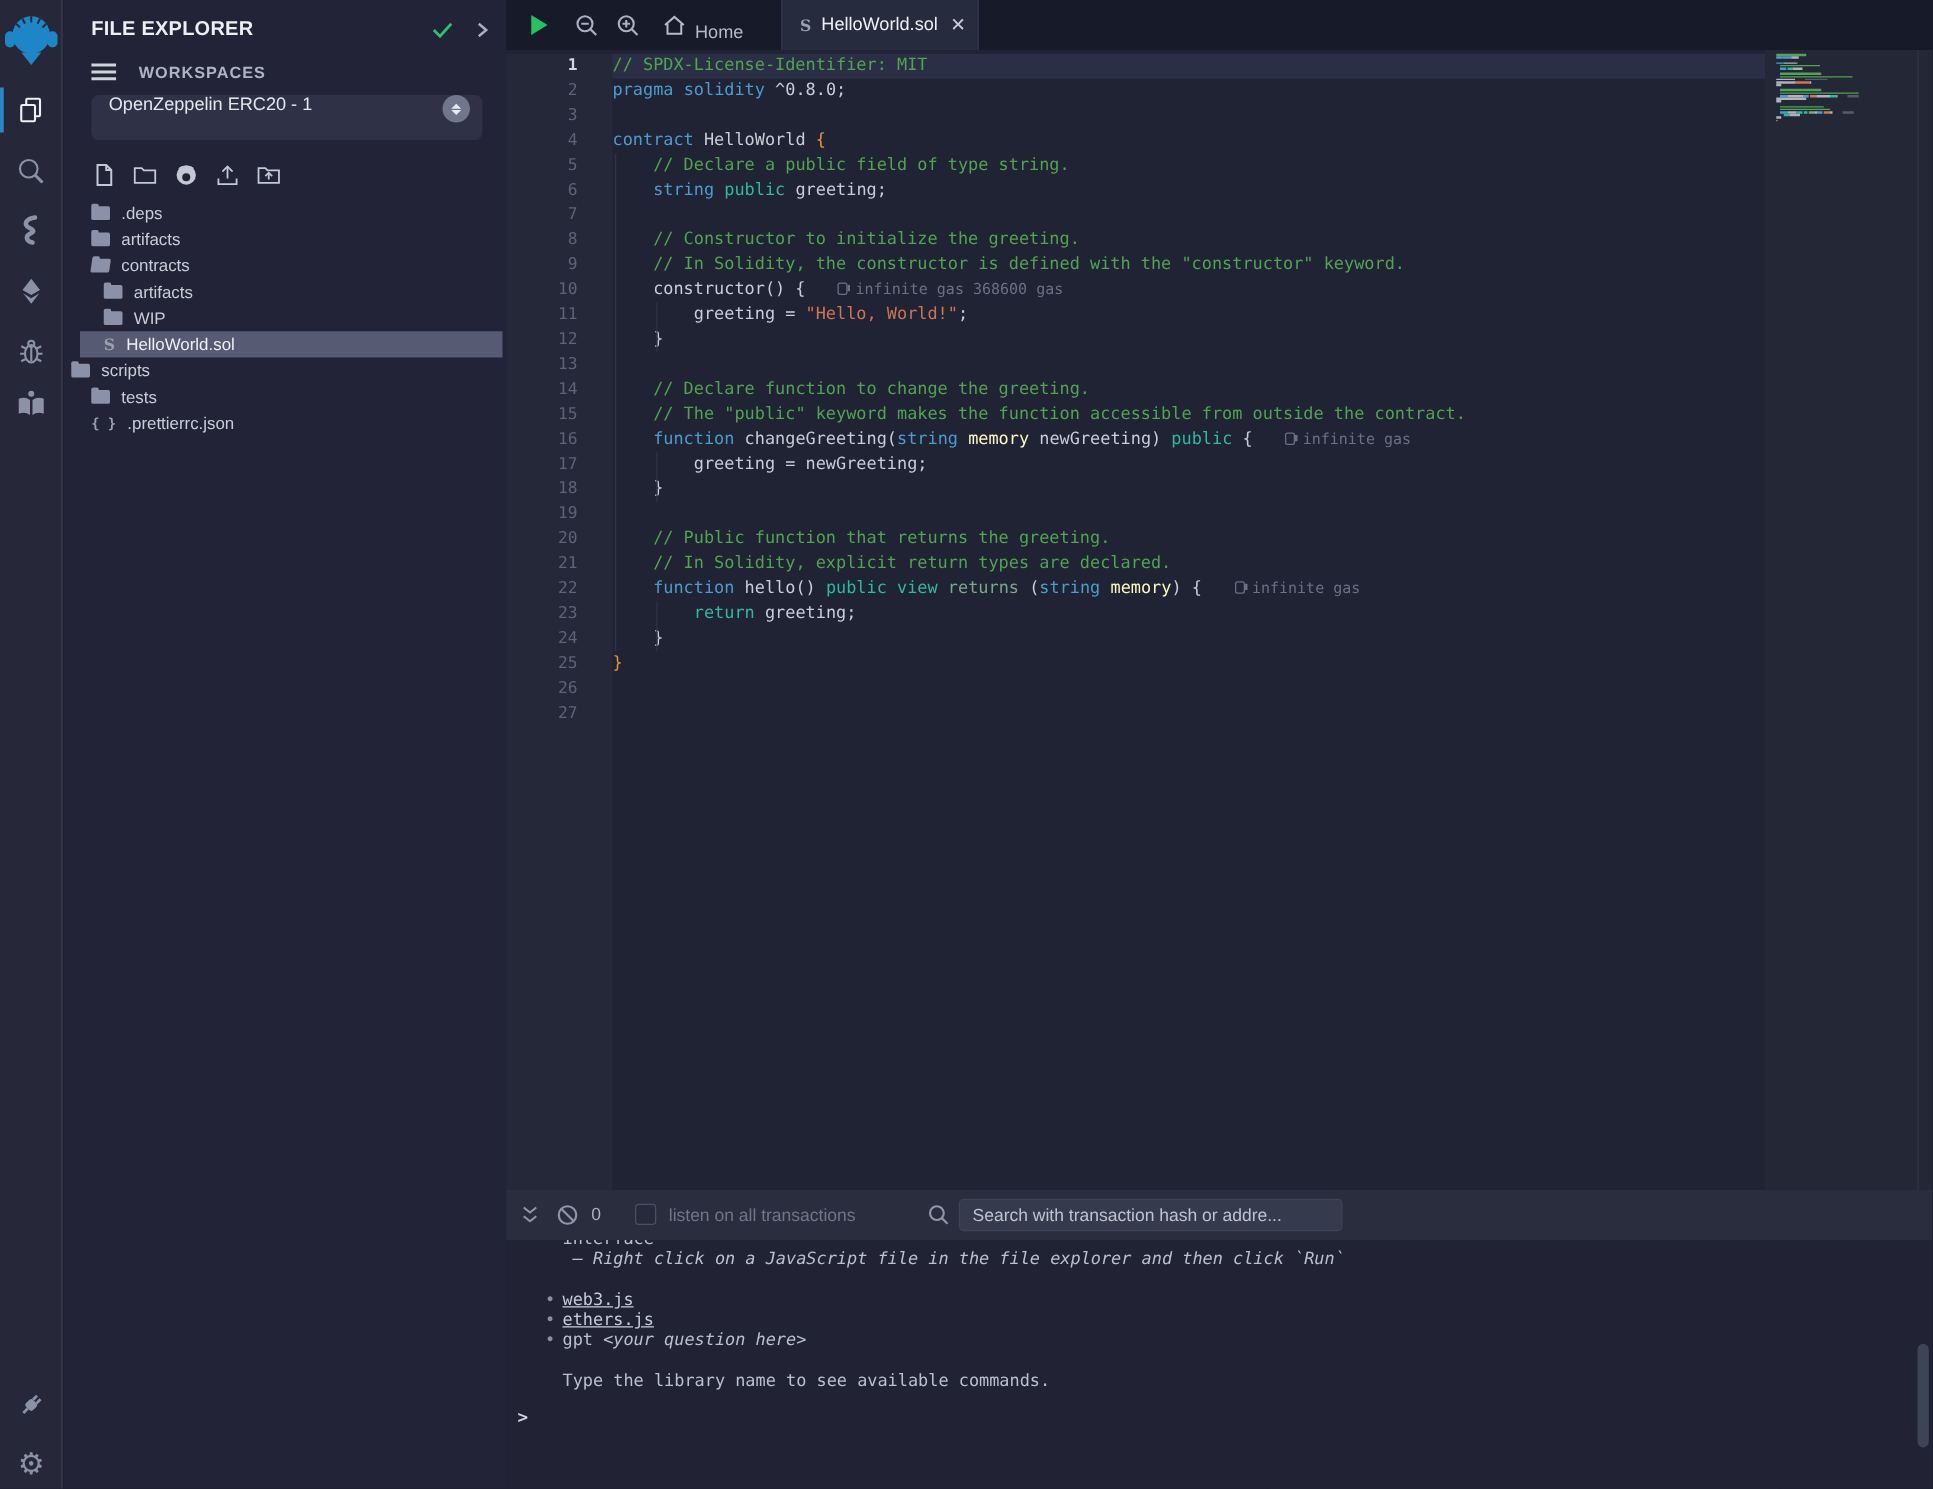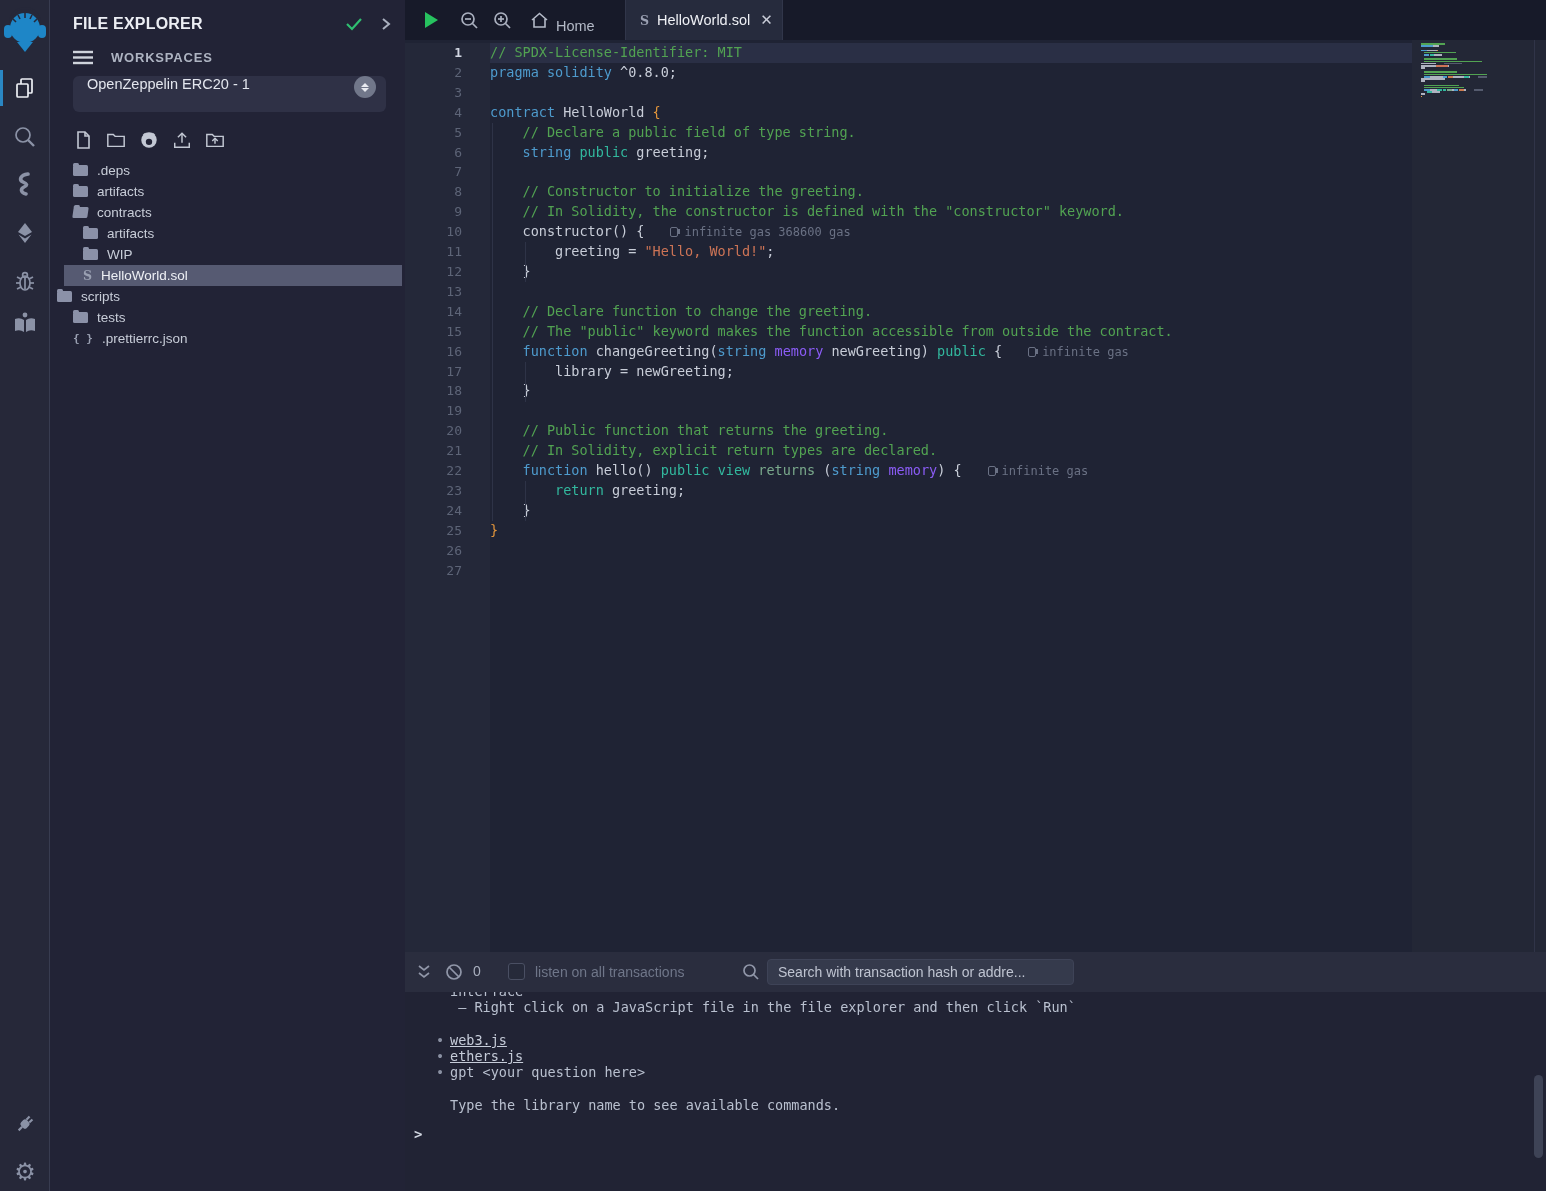--- a/index.html
+++ b/index.html
@@ -78,21 +78,21 @@
   .codewrap { position:absolute; left:0; top:0; width:1007px; bottom:0; }
   .gutter { position:absolute; left:0; top:3px; width:85px; background:#242839; bottom:-3px; }
   .gutter .ln { height:19.92px; line-height:19.92px; text-align:right; padding-right:28px;
     color:#5d6477; font-size:13px; font-family:"DejaVu Sans Mono", monospace; }
   .gutter .ln.cur { color:#d2d7e3; font-weight:700; }
   .code { position:absolute; left:85px; top:3px; right:0; font-family:"DejaVu Sans Mono", monospace;
     font-size:13.5px; }
   .code-line { height:19.92px; line-height:19.92px; white-space:pre; }
   .cur-line { position:absolute; left:0; right:0; top:3px; height:19.92px; background:#2a2f45; }
   .tok-c { color:#52a352; } .tok-kb { color:#4e9bcd; } .tok-kt { color:#32b89e; }
-  .tok-kg { color:#7aa98c; } .tok-ko { color:#8b5cf6; } .tok-s { color:#cd7456; }
+  .tok-kg { color:#7aa98c; } .tok-ko { color:#fef9c3; } .tok-s { color:#cd7456; }
   .tok-p { color:#c8cdd8; } .tok-br { color:#e2953b; }
   .tok-gas { color:#6a7184; font-size:12px; }
   .fuel { display:inline-block; width:8px; height:10px; border:1px solid #6a7184; border-radius:2px;
     margin:0 6px -1px 26px; position:relative; }
   .fuel::after { content:""; position:absolute; right:-3px; top:1px; width:2px; height:5px; background:#6a7184; }
   .iguide { position:absolute; width:1px; background:#2e3347; }
   .minimap-zone { position:absolute; left:1007px; right:0; top:0; bottom:0; background:#232736; }
   .minimap { position:absolute; left:9px; top:3px; width:100px; }
   .mm-row { height:1.7px; margin-bottom:0.5px; white-space:nowrap; font-size:0; }
   .mm-row b { display:inline-block; height:1.7px; }
@@ -112,21 +112,21 @@
   .tt-input { position:absolute; left:362px; top:7px; width:307px; height:26px; background:#353a4c;
     border:1px solid #3e4357; border-radius:4px; color:#d7dbe4; font-size:14px; padding:0 10px;
     font-family:"Liberation Sans", sans-serif; }
   .tt-input::placeholder { color:#bfc4d1; opacity:1; }
   .term-content { position:absolute; left:0; right:22px; top:40px; bottom:0; overflow:hidden;
     font-family:"DejaVu Sans Mono", monospace; font-size:13.5px; color:#b9c0cf; }
   .term-scroll { margin-top:-9px; padding-left:45px; }
   .term-line { min-height:16px; line-height:16px; white-space:pre; position:relative; }
   .term-line.gap { height:17px; }
   .term-line .bullet { position:absolute; left:-14px; top:0; color:#8a90a2; }
-  .term-line .it { }
+  .term-line .it { font-style:italic; }
   .term-line a { color:#c6ccd9; text-decoration:underline; cursor:pointer; }
   .term-prompt { position:absolute; left:9px; top:174px; color:#d0d5e0; font-weight:700;
     font-family:"DejaVu Sans Mono", monospace; font-size:14px; }
   .term-thumb { position:absolute; right:3px; top:123px; width:9px; height:83px;
     background:#3e4356; border-radius:5px; cursor:pointer; }
 </style>
 </head>
 <body>
 
 <div class="app">
@@ -386,21 +386,21 @@
             <div class="code-line"></div>
             <div class="code-line"><span class="tok-p">    </span><span class="tok-c">// Constructor to initialize the greeting.</span></div>
             <div class="code-line"><span class="tok-p">    </span><span class="tok-c">// In Solidity, the constructor is defined with the "constructor" keyword.</span></div>
             <div class="code-line"><span class="tok-p">    constructor() {</span><span class="tok-gas"><i class="fuel"></i>infinite gas 368600 gas</span></div>
             <div class="code-line"><span class="tok-p">        greeting = </span><span class="tok-s">"Hello, World!"</span><span class="tok-p">;</span></div>
             <div class="code-line"><span class="tok-p">    }</span></div>
             <div class="code-line"></div>
             <div class="code-line"><span class="tok-p">    </span><span class="tok-c">// Declare function to change the greeting.</span></div>
             <div class="code-line"><span class="tok-p">    </span><span class="tok-c">// The "public" keyword makes the function accessible from outside the contract.</span></div>
             <div class="code-line"><span class="tok-p">    </span><span class="tok-kb">function</span><span class="tok-p"> changeGreeting(</span><span class="tok-kb">string</span><span class="tok-p"> </span><span class="tok-ko">memory</span><span class="tok-p"> newGreeting) </span><span class="tok-kt">public</span><span class="tok-p"> {</span><span class="tok-gas"><i class="fuel"></i>infinite gas</span></div>
-            <div class="code-line"><span class="tok-p">        library = newGreeting;</span></div>
+            <div class="code-line"><span class="tok-p">        greeting = newGreeting;</span></div>
             <div class="code-line"><span class="tok-p">    }</span></div>
             <div class="code-line"></div>
             <div class="code-line"><span class="tok-p">    </span><span class="tok-c">// Public function that returns the greeting.</span></div>
             <div class="code-line"><span class="tok-p">    </span><span class="tok-c">// In Solidity, explicit return types are declared.</span></div>
             <div class="code-line"><span class="tok-p">    </span><span class="tok-kb">function</span><span class="tok-p"> hello() </span><span class="tok-kt">public</span><span class="tok-p"> </span><span class="tok-kt">view</span><span class="tok-p"> </span><span class="tok-kg">returns</span><span class="tok-p"> (</span><span class="tok-kb">string</span><span class="tok-p"> </span><span class="tok-ko">memory</span><span class="tok-p">) {</span><span class="tok-gas"><i class="fuel"></i>infinite gas</span></div>
             <div class="code-line"><span class="tok-p">        </span><span class="tok-kt">return</span><span class="tok-p"> greeting;</span></div>
             <div class="code-line"><span class="tok-p">    }</span></div>
             <div class="code-line"><span class="tok-br">}</span></div>
             <div class="code-line"></div>
             <div class="code-line"></div>

